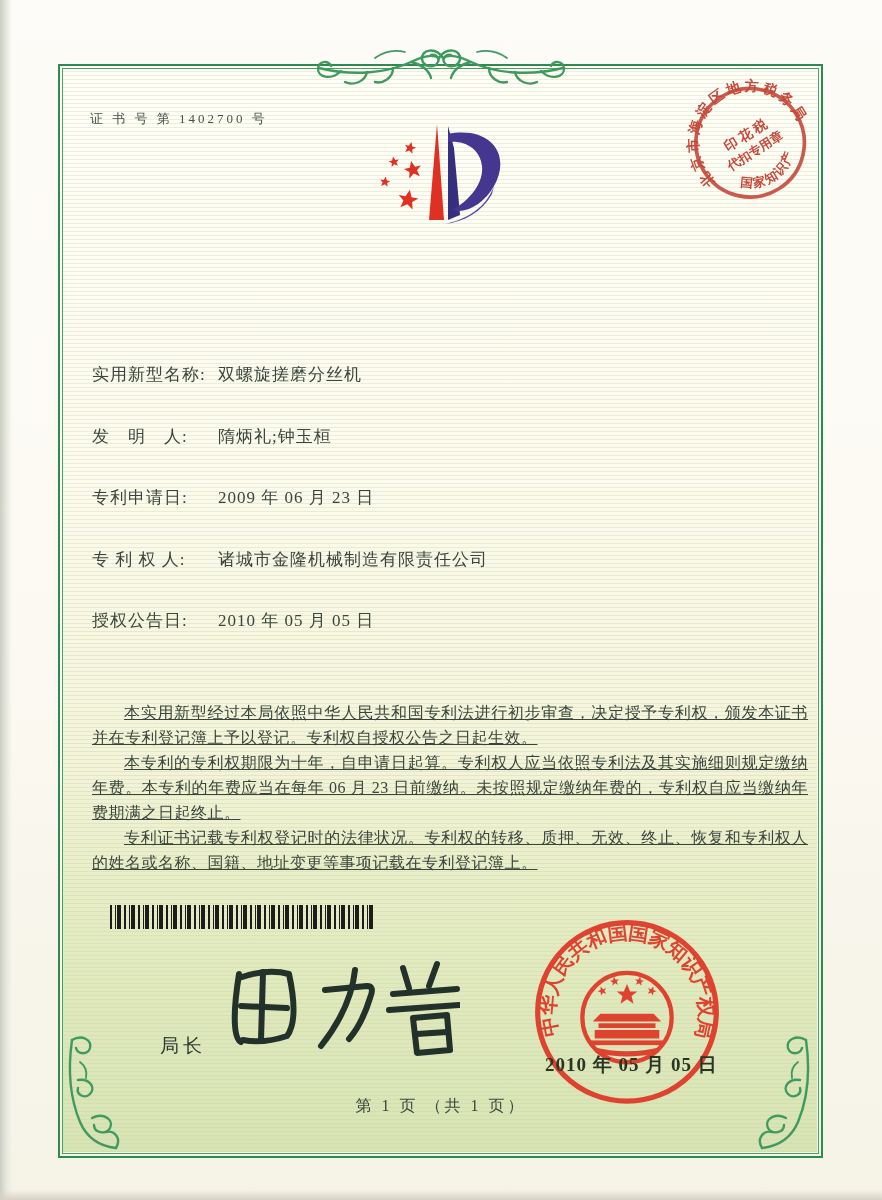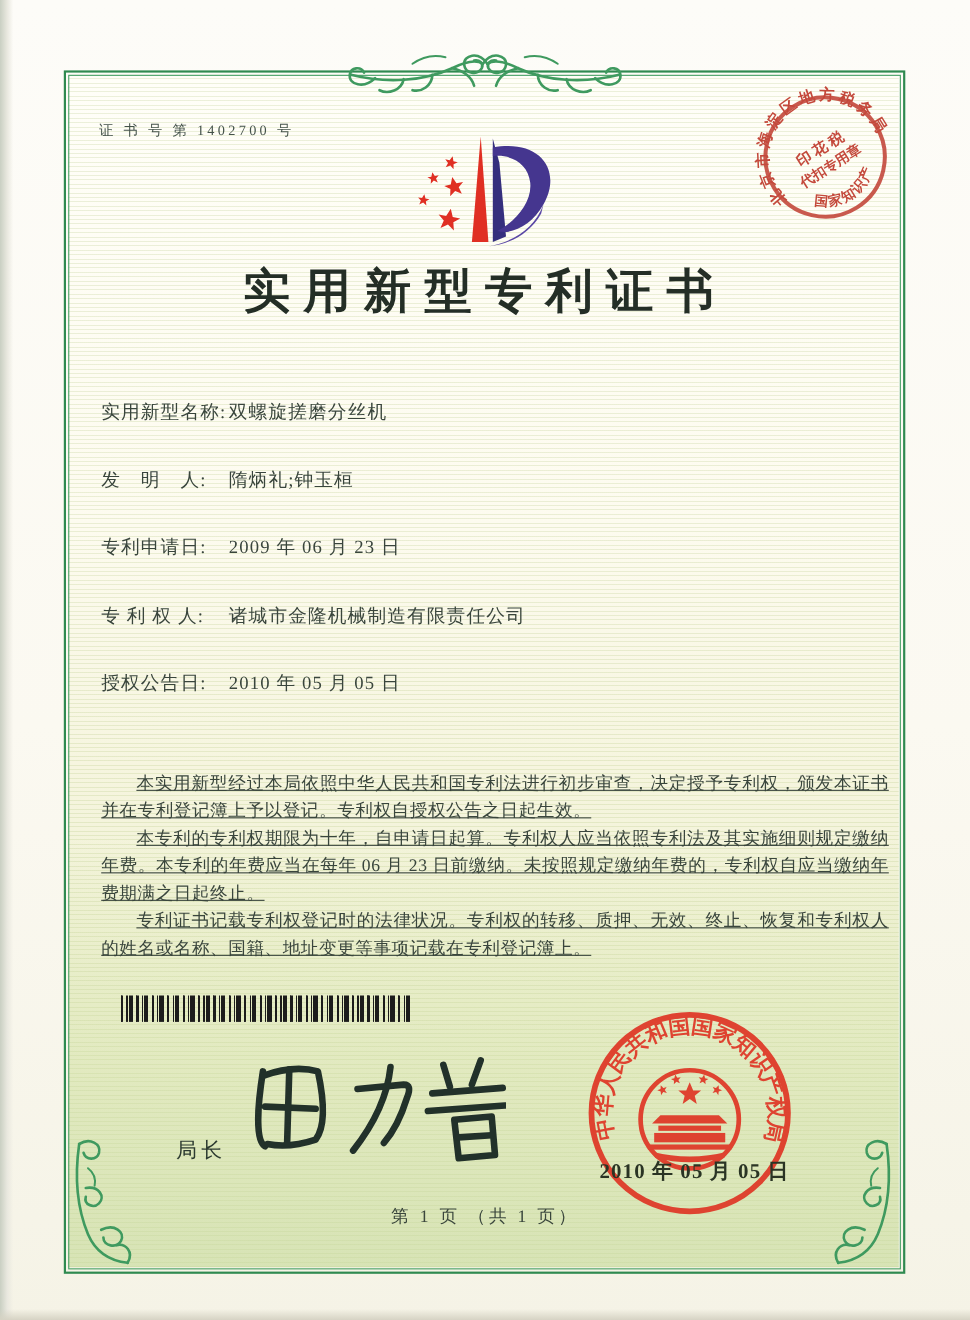--- a/index.html
+++ b/index.html
@@ -28,21 +28,21 @@
   .tax-stamp text{fill:#bf3a2c;font-weight:bold;}
 
   .logo{position:absolute;left:352px;top:118px;width:210px;height:124px;z-index:3;}
 
   .title{position:absolute;left:0;right:0;top:236px;text-align:center;
         font-size:43px;font-weight:700;letter-spacing:12px;color:#242e26;z-index:3;}
 
   .fields{position:absolute;left:92px;top:363px;z-index:3;}
   .field-row{height:61.5px;font-size:17px;color:#39453c;}
   .flabel{display:inline-block;min-width:116px;letter-spacing:1px;}
-  .fvalue{letter-spacing:1px;}
+  .fvalue{margin-left:10px;letter-spacing:1px;}
 
   .paras{position:absolute;left:92px;width:716px;top:700px;z-index:3;
         font-size:16px;line-height:25px;color:#39453c;text-align:justify;}
   .paras p{margin:0;text-indent:2em;letter-spacing:.5px;text-decoration:underline;}
 
   .barcode{position:absolute;left:110px;top:905px;width:264px;height:24px;z-index:3;
         background-image:
          repeating-linear-gradient(90deg,#1c1c1c 0 2px,rgba(0,0,0,0) 2px 5px,#1c1c1c 5px 6px,rgba(0,0,0,0) 6px 8px,#1c1c1c 8px 11px,rgba(0,0,0,0) 11px 14px),
          repeating-linear-gradient(90deg,#1c1c1c 0 1px,rgba(0,0,0,0) 1px 7px);}
 
@@ -128,21 +128,20 @@
       <use href="#star" transform="translate(33,64) scale(0.55) rotate(8)"></use>
       <use href="#star" transform="translate(61,52) scale(0.92) rotate(-12)"></use>
       <use href="#star" transform="translate(56,82) scale(1.05) rotate(10)"></use>
     </g>
     <polygon points="85,6 77,102 92,102" fill="#e02f23"></polygon>
     <polygon points="96,8 96,102 108,97 102,30" fill="#352f7d"></polygon>
     <path d="M96,16 C138,8 160,36 142,68 C132,86 114,96 100,92 C116,84 132,66 130,48 C128,30 112,22 96,24 Z" fill="#45368f"></path>
     <path d="M142,68 C134,90 114,102 92,106 C112,104 130,94 140,76 Z" fill="#5a47a5"></path>
   </svg>
 
-  <div class="title">实用新型专利证书</div>
 
   <div class="fields">
     <div class="field-row">
       <span class="flabel">实用新型名称:</span><span class="fvalue">双螺旋搓磨分丝机</span>
     </div>
     <div class="field-row">
       <span class="flabel">发　明　人:</span><span class="fvalue">隋炳礼;钟玉桓</span>
     </div>
     <div class="field-row">
       <span class="flabel">专利申请日:</span><span class="fvalue">2009 年 06 月 23 日</span>

